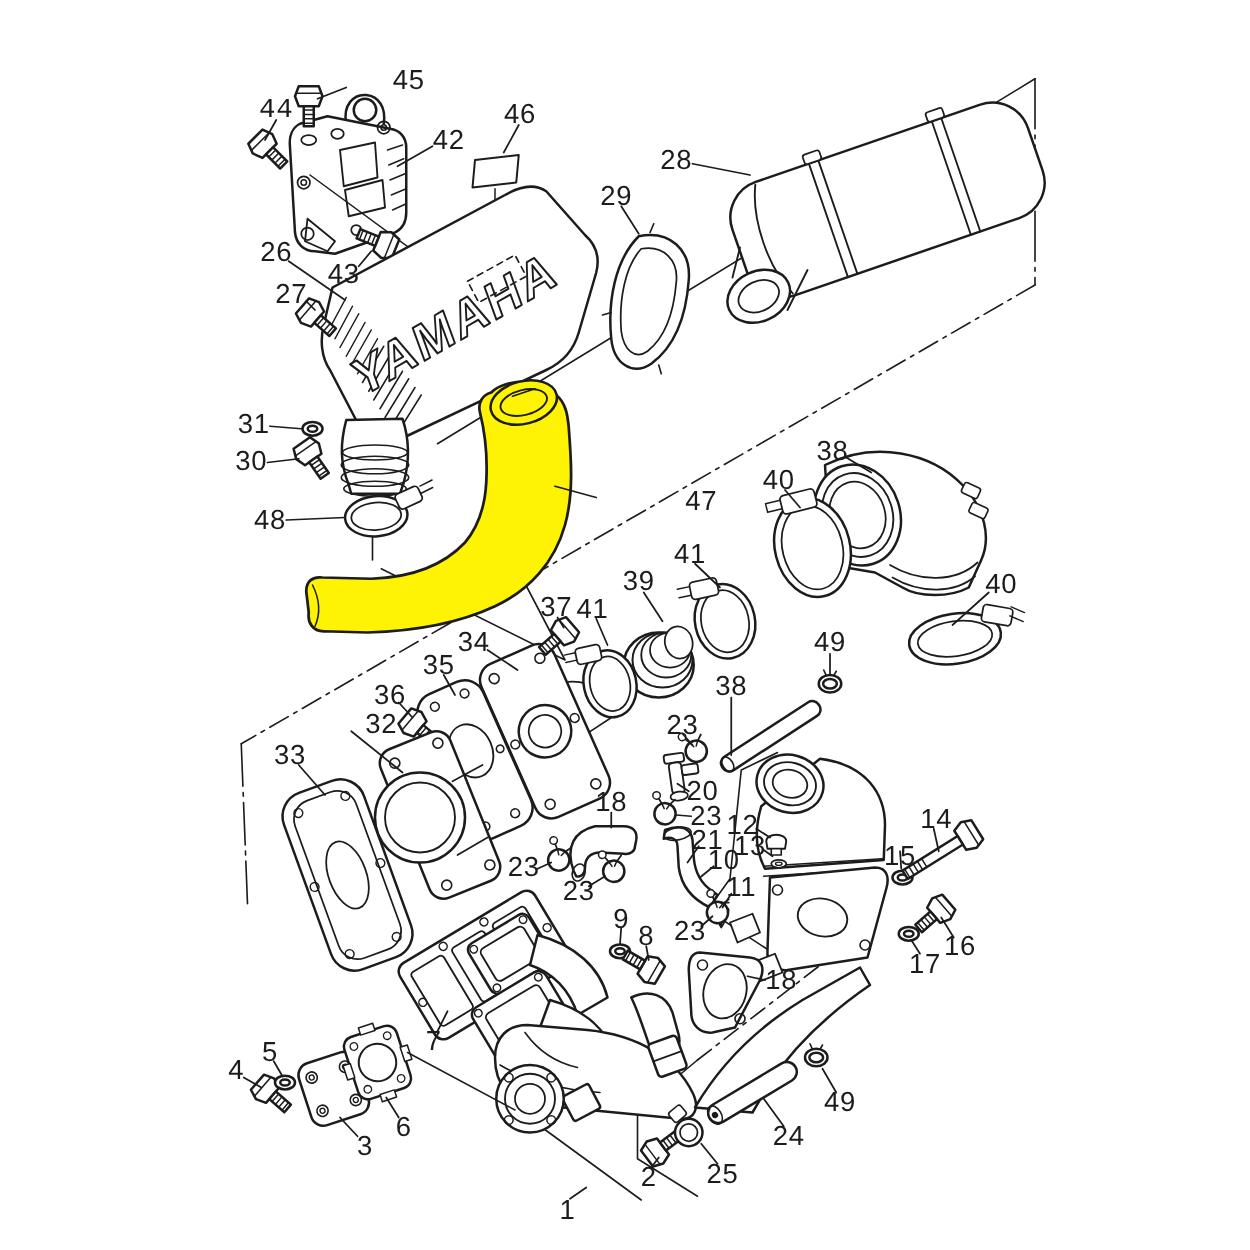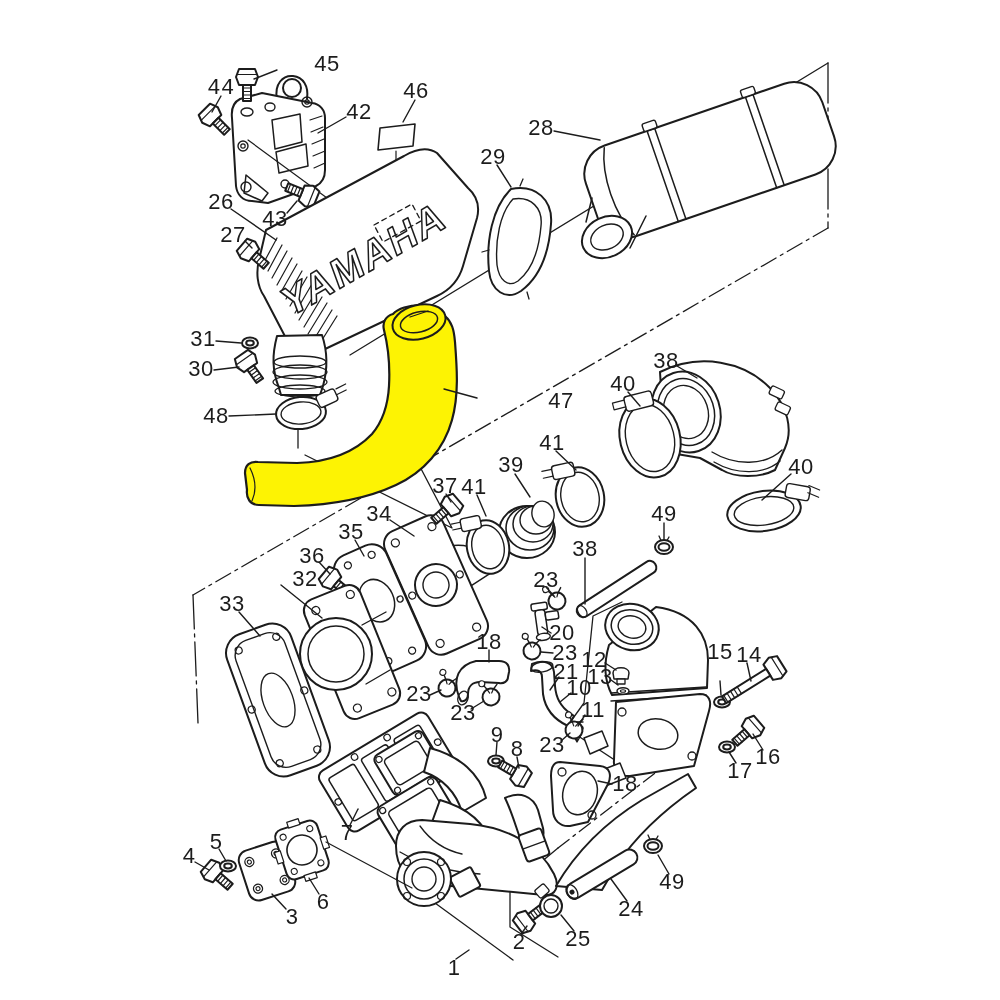--- a/index.html
+++ b/index.html
@@ -471,21 +471,21 @@
       <div class="part-label" style="left: 216px; top: 842px;">5</div>
       <div class="part-label" style="left: 323px; top: 902px;">6</div>
       <div class="part-label" style="left: 347px; top: 833px;">7</div>
       <div class="part-label" style="left: 517px; top: 749px;">8</div>
       <div class="part-label" style="left: 497px; top: 735px;">9</div>
       <div class="part-label" style="left: 579px; top: 688px;">10</div>
       <div class="part-label" style="left: 593px; top: 710px; text-align: center;">11</div>
       <div class="part-label" style="left: 594px; top: 660px;">12</div>
       <div class="part-label" style="left: 600px; top: 677px; text-align: right;">13</div>
       <div class="part-label" style="left: 749px; top: 655px;">14</div>
-      <div class="part-label" style="left: 720px; top: 652px;">15</div>
+      <div class="part-label" style="left: 720px; top: 685px;">15</div>
       <div class="part-label" style="left: 768px; top: 757px;">16</div>
       <div class="part-label" style="left: 740px; top: 771px;">17</div>
       <div class="part-label" style="left: 625px; top: 784px;">18</div>
       <div class="part-label" style="left: 489px; top: 642px;">18</div>
       <div class="part-label" style="left: 562px; top: 633px;">20</div>
       <div class="part-label" style="left: 566px; top: 672px;">21</div>
       <div class="part-label" style="left: 585px; top: 549px;">38</div>
       <div class="part-label" style="left: 546px; top: 580px;">23</div>
       <div class="part-label" style="left: 565px; top: 653px;">23</div>
       <div class="part-label" style="left: 419px; top: 694px;">23</div>

